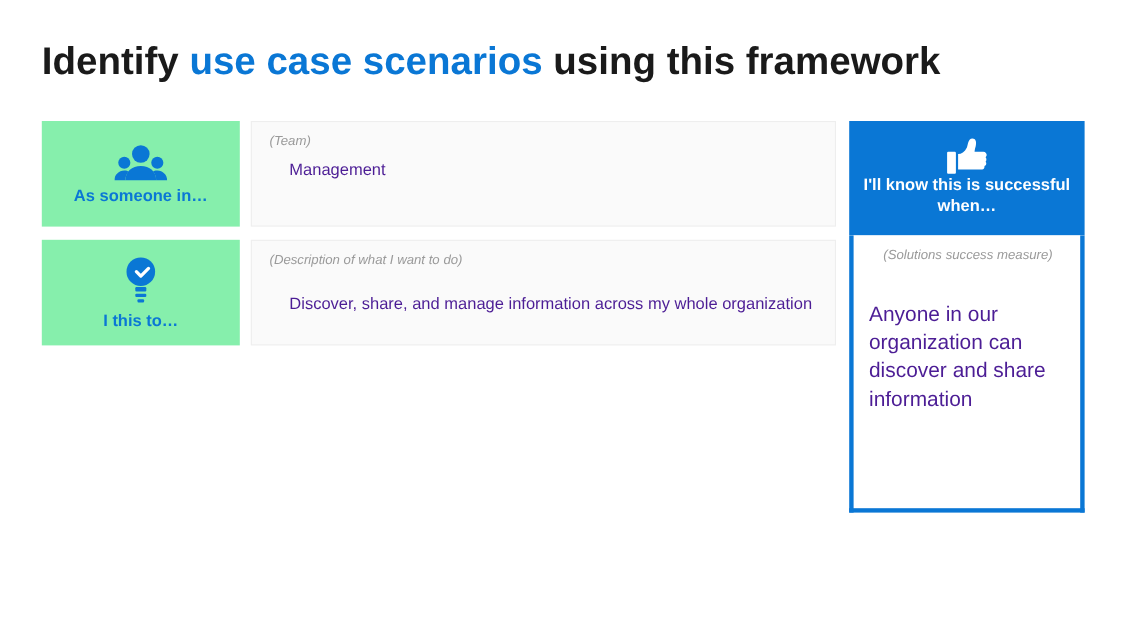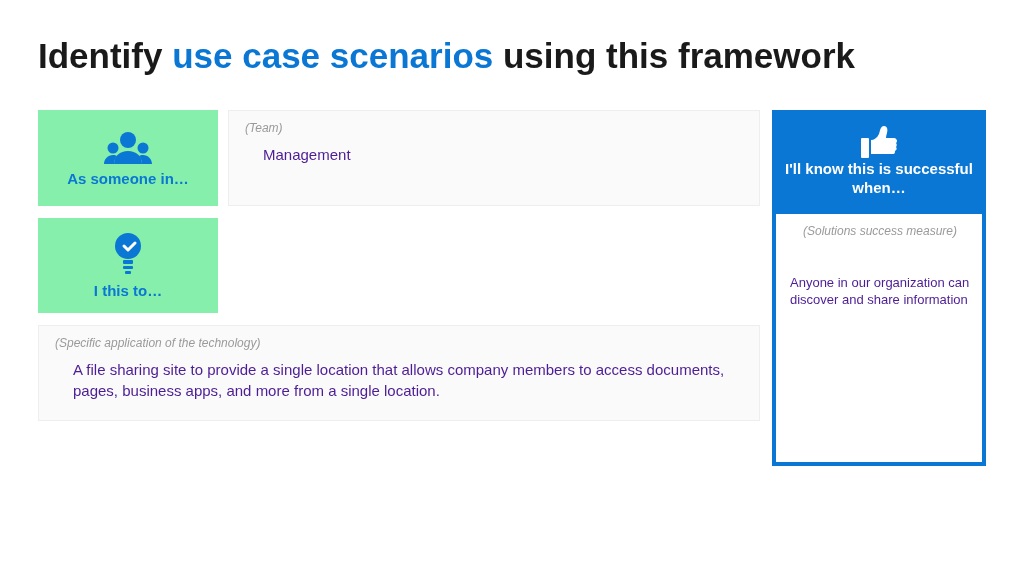--- a/index.html
+++ b/index.html
@@ -15,21 +15,21 @@
   .lab .txt { color: #0a77d5; font-weight: 600; font-size: 15px; text-align: center; }
   .card { flex: 1; background: #fafafa; border: 1px solid #eee; padding: 10px 16px 14px 16px; position: relative; min-height: 96px; }
   .hint { font-style: italic; color: #9a9a9a; font-size: 12px; margin-bottom: 10px; }
   .body { font-size: 15px; color: #4c1d95; line-height: 1.35; padding-left: 18px; }
   .right { width: 214px; display: flex; flex-direction: column; }
   .rtop { background: #0a77d5; color: #fff; text-align: center; padding: 14px 10px 16px 10px; }
   .rtop .icon { margin: 0 auto 6px auto; }
   .rtop .txt { font-weight: 600; font-size: 15px; line-height: 1.25; }
   .rbot { flex: 1; background: #fff; border: 4px solid #0a77d5; border-top: none; padding: 10px 12px 14px 14px; min-height: 252px; }
   .rbot .hint { text-align: center; margin-bottom: 36px; }
-  .rbot .body { padding-left: 0; font-size: 13px; }
+  .rbot .body { padding-left: 0; font-size: 19px; }
   svg { display: block; }
 </style>
 </head>
 <body>
 
 <div class="page">
 
   <h1 class="title">
     <span>Identify </span><span class="accent">use case scenarios</span><span> using this framework</span>
   </h1>
@@ -64,27 +64,27 @@
             <svg width="34" height="44" viewBox="0 0 34 44" fill="currentColor">
               <circle cx="17" cy="14" r="13"></circle>
               <path d="M13 14l4 4 7-7" stroke="#fff" stroke-width="3" fill="none" stroke-linecap="round" stroke-linejoin="round"></path>
               <rect x="12" y="28" width="10" height="4" rx="1"></rect>
               <rect x="12" y="34" width="10" height="3" rx="1"></rect>
               <rect x="14" y="39" width="6" height="3" rx="1"></rect>
             </svg>
           </span>
           <div class="txt">I this to…</div>
         </div>
+        <div class="card">
+          <div class="hint">(Description of what I want to do)</div>
+          <div class="body" style="padding-top:14px;">Discover, share, and manage information across my whole organization</div>
+        </div>
       </div>
 
       <div class="block">
-        <div class="card">
-          <div class="hint">(Specific application of the technology)</div>
-          <div class="body">A file sharing site to provide a single location that allows company members to access documents, pages, business apps, and more from a single location.</div>
-        </div>
       </div>
 
     </div>
 
     <div class="right">
       <div class="rtop">
         <span class="icon">
           <svg width="40" height="36" viewBox="0 0 40 36" fill="#fff" style="margin:0 auto;">
             <rect x="2" y="14" width="8" height="20" rx="1"></rect>
             <path d="M12 16c3 0 6-2 8-6 1-2 1-8 5-8 3 0 4 3 3 7-1 3-1 5-1 5h8c2 0 3 2 3 3 0 1-1 2-1 2 1 1 1 3 0 4 1 1 1 3-1 4 0 1 0 3-2 3H12V16z"></path>

